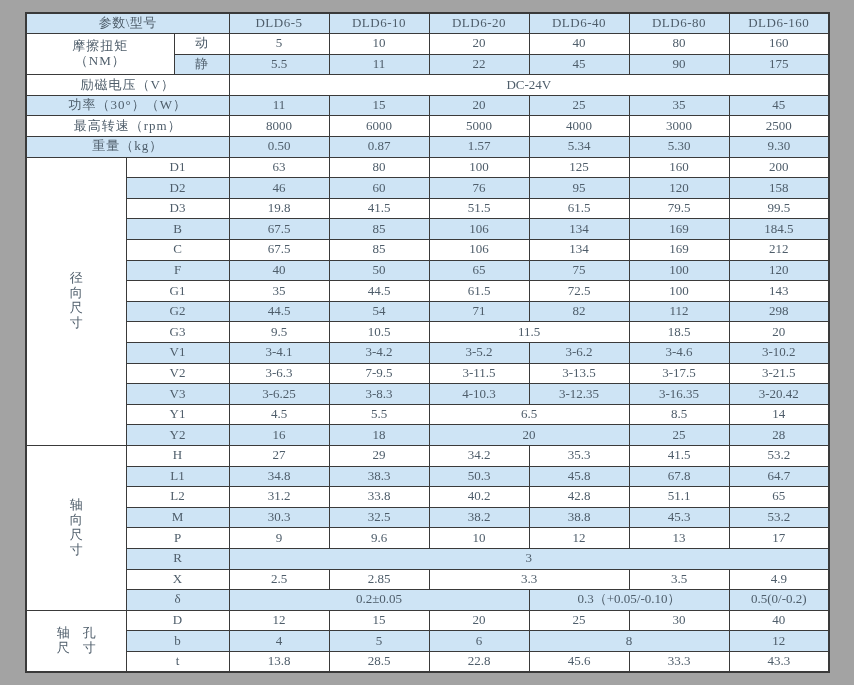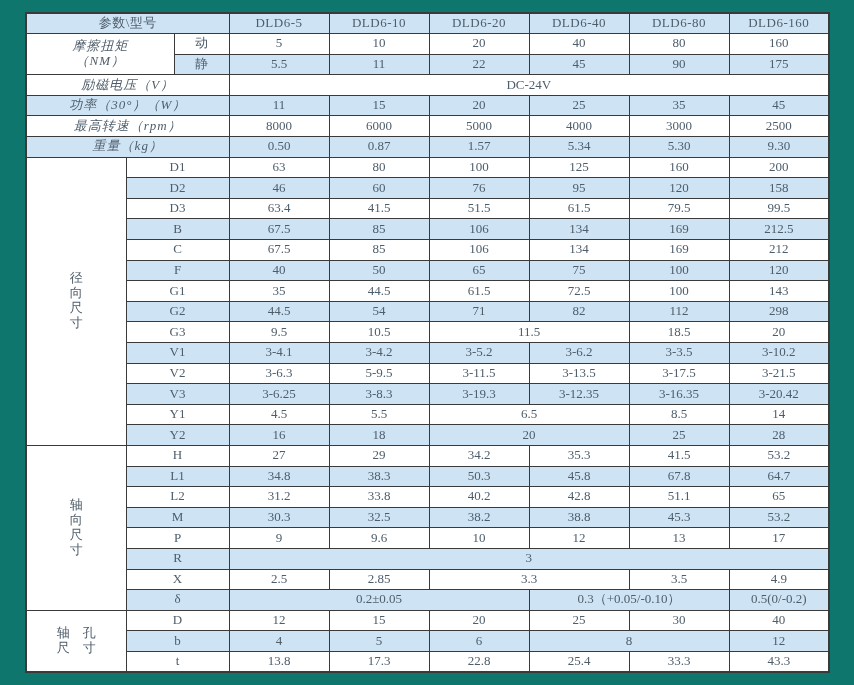--- a/index.html
+++ b/index.html
@@ -1,19 +1,19 @@
 <!DOCTYPE html>
 <html><head>
 <meta charset="utf-8">
 <style>
   html,body{margin:0;padding:0;background:#ffffff;}
   .page{
     position:relative;
     width:854px;height:685px;
-    background:#0f766e;
+    background:#a3a3a3;
     font-family:"Liberation Serif","DejaVu Serif",serif;
     color:#4e5d6a;
     overflow:hidden;
   }
   table.spec{
     position:absolute;left:25px;top:12px;
     width:803px;
     border-collapse:collapse;
     table-layout:fixed;
     border:2px solid #3a3a3a;
@@ -24,21 +24,21 @@
     vertical-align:middle;
     padding:0 2px;
     font-size:13px;
     line-height:1.15;
     overflow:hidden;
   }
   tr.row{height:20.6px;}
   tr.row-blue{background:#cee4f5;}
   tr.row-white{background:#ffffff;}
   td.c-h{font-size:13.5px;letter-spacing:0.5px;}
-  td.c-l{font-size:13.5px;letter-spacing:1px;white-space:pre-line;font-style:italic;}
+  td.c-l{font-size:13.5px;letter-spacing:1px;white-space:pre-line;}
   td.c-s{font-size:13px;}
   td.c-d{font-size:12.5px;}
   td.c-v{
     background:#ffffff;
     white-space:pre-line;
     line-height:40px;
     font-size:14px;
   }
   td.c-v2{
     background:#ffffff;
@@ -141,35 +141,35 @@
           <td class="c-s" colspan="2">D2</td>
           <td class="c-d">46</td>
           <td class="c-d">60</td>
           <td class="c-d">76</td>
           <td class="c-d">95</td>
           <td class="c-d">120</td>
           <td class="c-d">158</td>
         </tr>
         <tr class="row row-white">
           <td class="c-s" colspan="2">D3</td>
-          <td class="c-d">63.4</td>
+          <td class="c-d">19.8</td>
           <td class="c-d">41.5</td>
           <td class="c-d">51.5</td>
           <td class="c-d">61.5</td>
           <td class="c-d">79.5</td>
           <td class="c-d">99.5</td>
         </tr>
         <tr class="row row-blue">
           <td class="c-s" colspan="2">B</td>
           <td class="c-d">67.5</td>
           <td class="c-d">85</td>
           <td class="c-d">106</td>
           <td class="c-d">134</td>
           <td class="c-d">169</td>
-          <td class="c-d">212.5</td>
+          <td class="c-d">184.5</td>
         </tr>
         <tr class="row row-white">
           <td class="c-s" colspan="2">C</td>
           <td class="c-d">67.5</td>
           <td class="c-d">85</td>
           <td class="c-d">106</td>
           <td class="c-d">134</td>
           <td class="c-d">169</td>
           <td class="c-d">212</td>
         </tr>
@@ -207,37 +207,37 @@
           <td class="c-d" colspan="2">11.5</td>
           <td class="c-d">18.5</td>
           <td class="c-d">20</td>
         </tr>
         <tr class="row row-blue">
           <td class="c-s" colspan="2">V1</td>
           <td class="c-d">3-4.1</td>
           <td class="c-d">3-4.2</td>
           <td class="c-d">3-5.2</td>
           <td class="c-d">3-6.2</td>
-          <td class="c-d">3-3.5</td>
+          <td class="c-d">3-4.6</td>
           <td class="c-d">3-10.2</td>
         </tr>
         <tr class="row row-white">
           <td class="c-s" colspan="2">V2</td>
           <td class="c-d">3-6.3</td>
-          <td class="c-d">5-9.5</td>
+          <td class="c-d">7-9.5</td>
           <td class="c-d">3-11.5</td>
           <td class="c-d">3-13.5</td>
           <td class="c-d">3-17.5</td>
           <td class="c-d">3-21.5</td>
         </tr>
         <tr class="row row-blue">
           <td class="c-s" colspan="2">V3</td>
           <td class="c-d">3-6.25</td>
           <td class="c-d">3-8.3</td>
-          <td class="c-d">3-19.3</td>
+          <td class="c-d">4-10.3</td>
           <td class="c-d">3-12.35</td>
           <td class="c-d">3-16.35</td>
           <td class="c-d">3-20.42</td>
         </tr>
         <tr class="row row-white">
           <td class="c-s" colspan="2">Y1</td>
           <td class="c-d">4.5</td>
           <td class="c-d">5.5</td>
           <td class="c-d" colspan="2">6.5</td>
           <td class="c-d">8.5</td>
@@ -333,21 +333,21 @@
           <td class="c-s" colspan="2">b</td>
           <td class="c-d">4</td>
           <td class="c-d">5</td>
           <td class="c-d">6</td>
           <td class="c-d" colspan="2">8</td>
           <td class="c-d">12</td>
         </tr>
         <tr class="row row-white">
           <td class="c-s" colspan="2">t</td>
           <td class="c-d">13.8</td>
-          <td class="c-d">17.3</td>
+          <td class="c-d">28.5</td>
           <td class="c-d">22.8</td>
-          <td class="c-d">25.4</td>
+          <td class="c-d">45.6</td>
           <td class="c-d">33.3</td>
           <td class="c-d">43.3</td>
         </tr>
       </tbody>
   </table>
 </div>
 
 </body></html>

